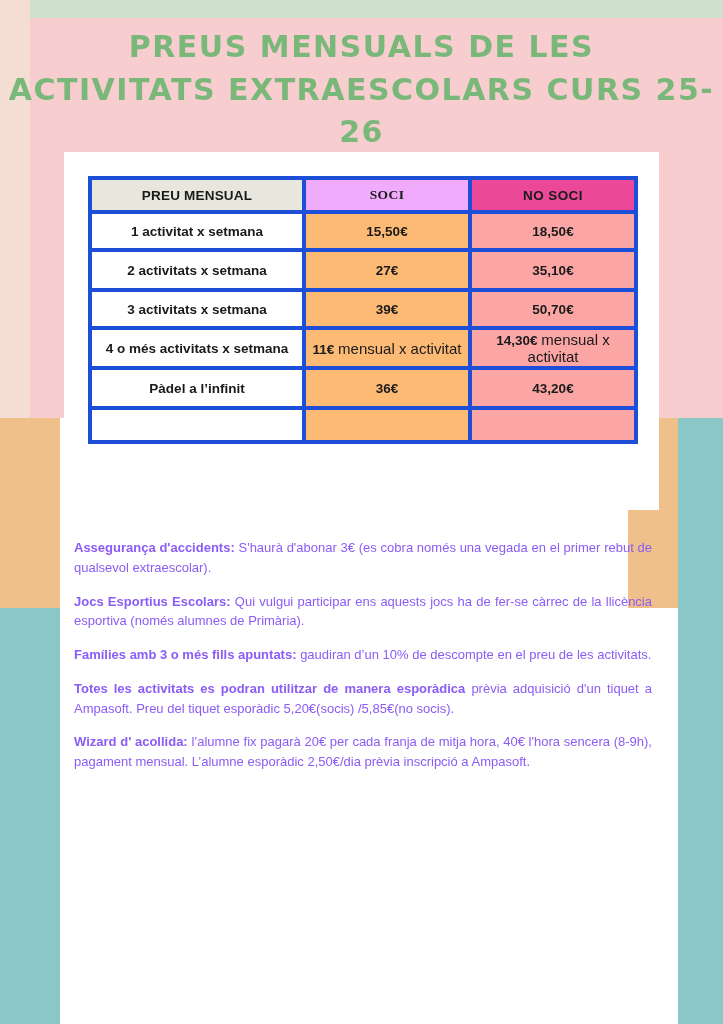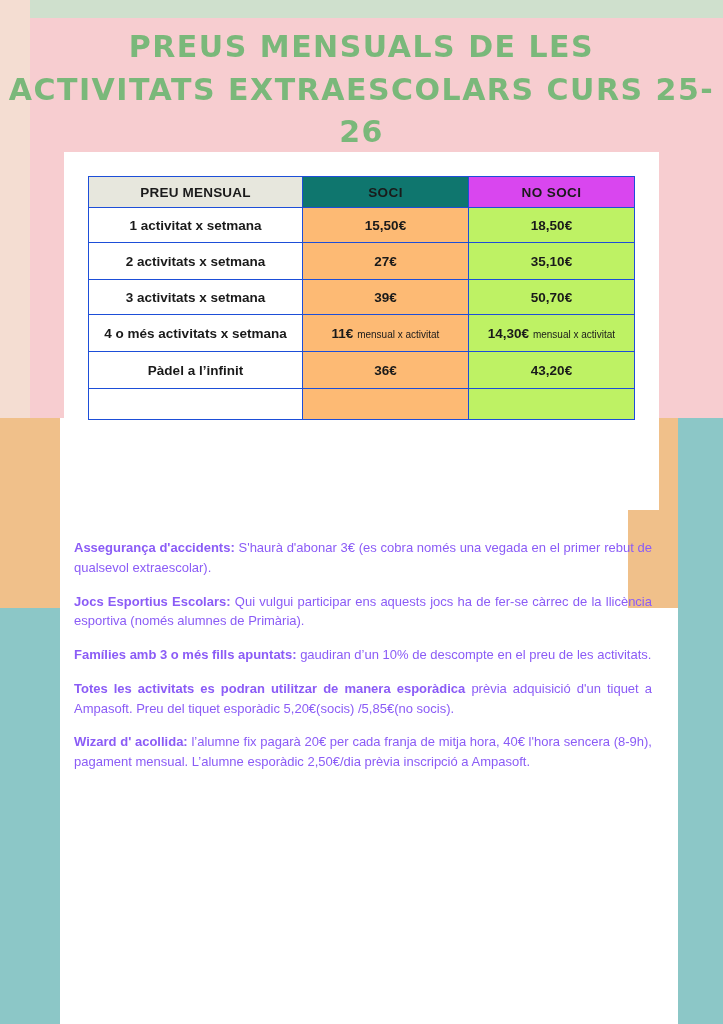--- a/index.html
+++ b/index.html
@@ -53,62 +53,63 @@
     background: #ffffff;
   }
   table.prices {
     position: absolute;
     left: 24px; top: 24px;
     width: 546px;
     border-collapse: collapse;
     table-layout: fixed;
   }
   table.prices td {
-    border: 1px solid #1d4ed8;
+    border: 4px solid #1d4ed8;
     font-size: 13.5px;
     text-align: center;
     vertical-align: middle;
     color: #1a1a1a;
     padding: 0;
   }
   .col-label { width: 214px; }
   .col-soci  { width: 166px; }
   .col-nosoci{ width: 166px; }
 
   .hdr-label {
     background: #e7e7dd;
     font-weight: bold;
     height: 30px;
     font-size: 14px;
     letter-spacing: .2px;
   }
   .hdr-soci {
-    background: #0f766e;
+    background: #f0abfc;
     color: #ffffff;
     font-weight: bold;
     height: 30px;
     font-size: 14px;
     letter-spacing: .4px;
+    font-family: Liberation Serif, serif;
   }
   .hdr-nosoci {
-    background: #d946ef;
+    background: #ec4899;
     color: #ffffff;
     font-weight: bold;
     height: 30px;
     font-size: 14px;
     letter-spacing: .4px;
   }
   .cell-label {
     background: #ffffff;
     font-weight: bold;
     font-size: 13.5px;
   }
   .cell-soci   { background: #fdba74; font-weight: bold; }
-  .cell-nosoci { background: #bef264; font-weight: bold; }
-  .small-note  { font-weight: normal; font-size: 10px; }
+  .cell-nosoci { background: #fca5a5; font-weight: bold; }
+  .small-note  { font-weight: normal; font-size: 15px; }
   .row-h34 td { height: 34px; }
   .row-h36 td { height: 36px; }
   .row-h66 td { height: 66px; }
   .row-h30 td { height: 30px; }
 
   
   .notes {
     position: absolute;
     left: 74px; top: 538px;
     width: 578px;

